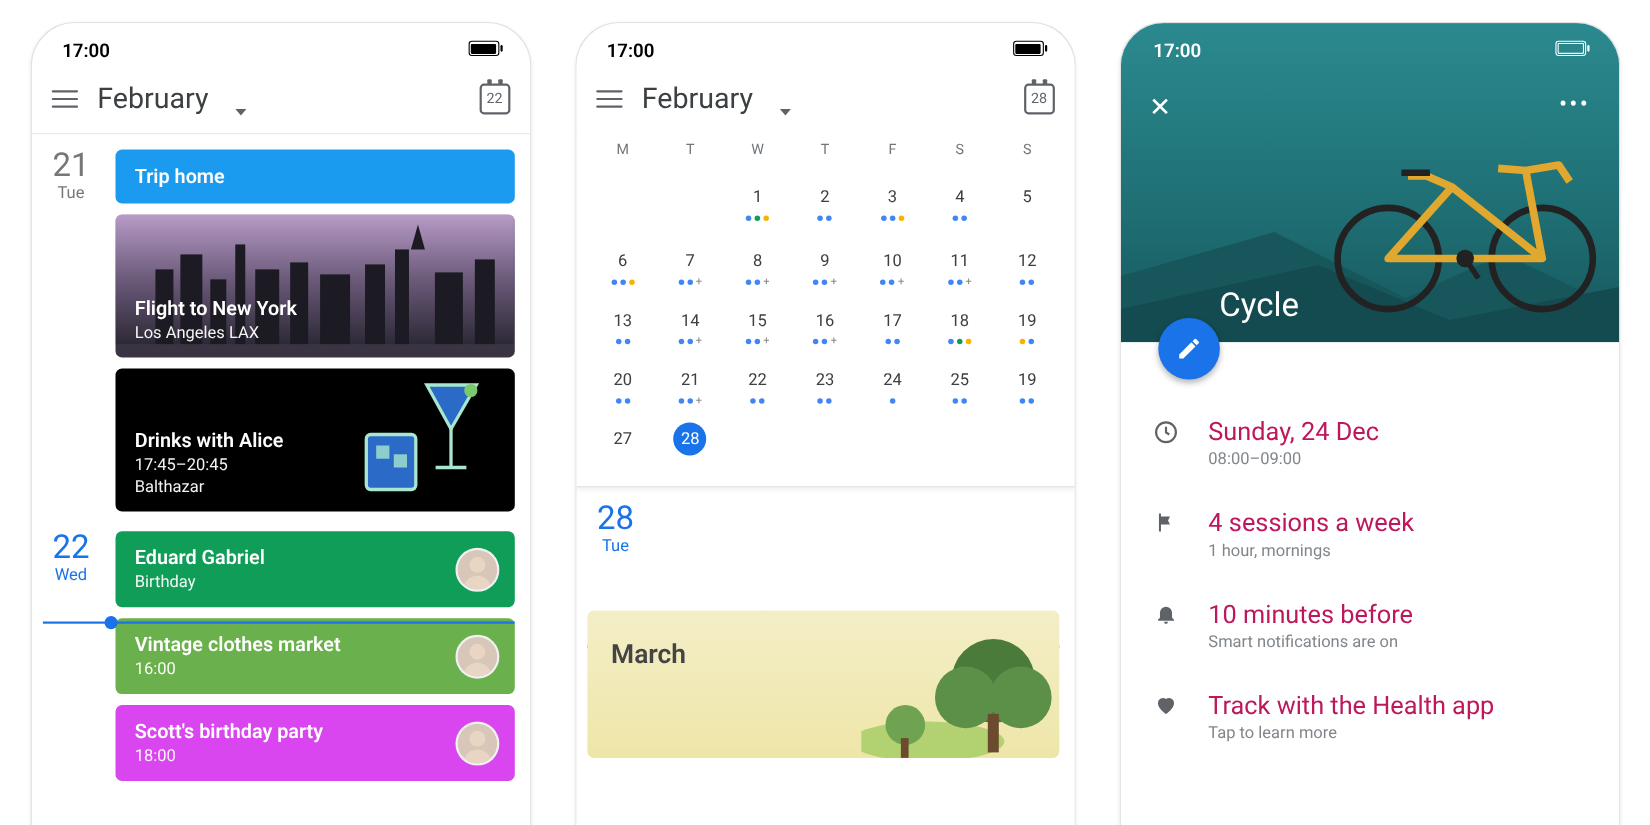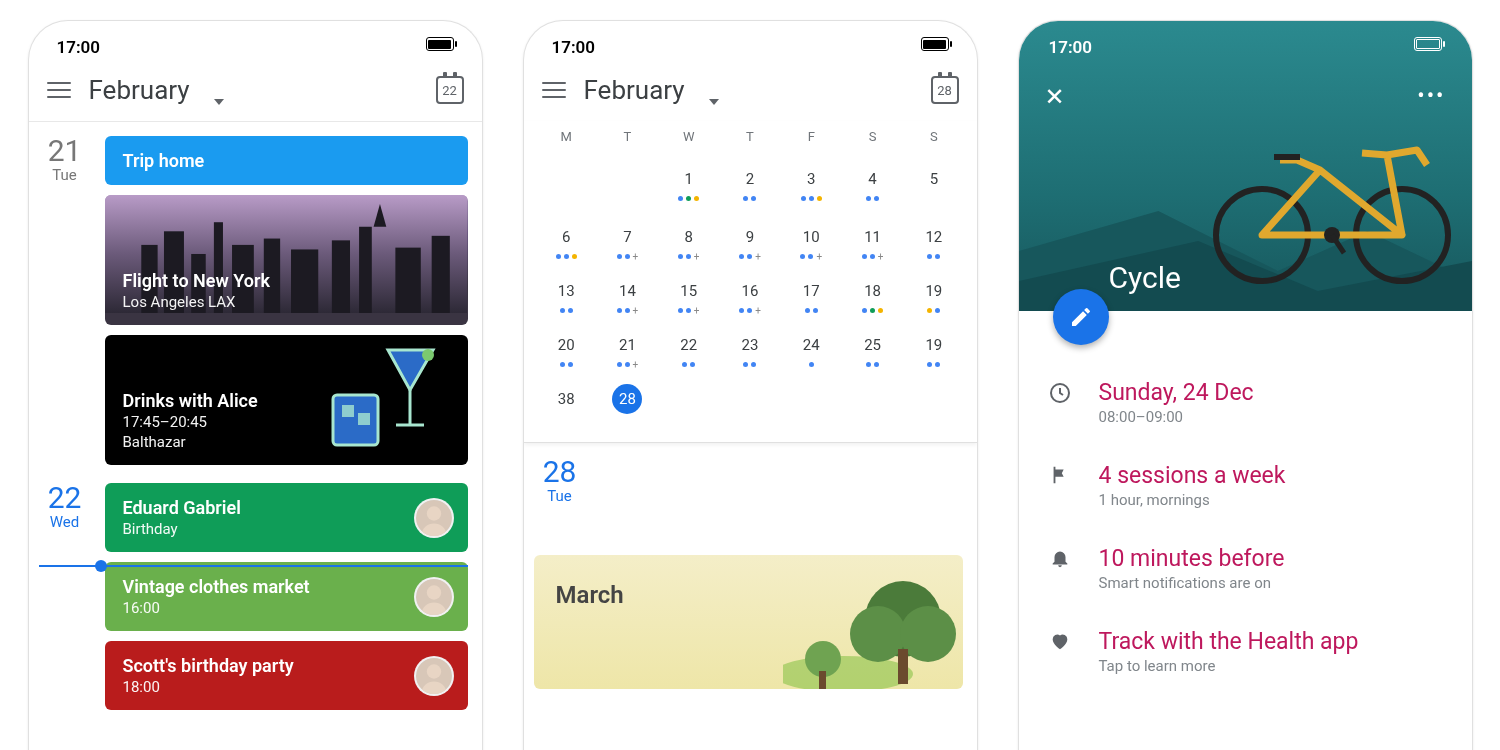--- a/index.html
+++ b/index.html
@@ -211,21 +211,21 @@
           </div>
           <div class="event" style="background: rgb(106, 176, 76);">
             <div class="title">Vintage clothes market</div>
             <div class="line">16:00</div>
           <div class="avatar"><svg viewBox="0 0 40 40">
                 <circle cx="20" cy="20" r="20" fill="#d8c7b8"></circle>
                 <circle cx="20" cy="15" r="8" fill="#e8d5c4"></circle>
                 <path d="M6 40c0-9 7-14 14-14s14 5 14 14" fill="#e8d5c4"></path>
               </svg></div>
           </div>
-          <div class="event" style="background: #b91c1c;">
+          <div class="event" style="background: #d946ef;">
             <div class="title">Scott's birthday party</div>
             <div class="line">18:00</div>
           <div class="avatar"><svg viewBox="0 0 40 40">
                 <circle cx="20" cy="20" r="20" fill="#d8c7b8"></circle>
                 <circle cx="20" cy="15" r="8" fill="#e8d5c4"></circle>
                 <path d="M6 40c0-9 7-14 14-14s14 5 14 14" fill="#e8d5c4"></path>
               </svg></div>
           </div>
         </div>
       </div>
@@ -381,21 +381,21 @@
         <div class="cell"><span class="n">25</span><div class="dots">
             <span class="dot" style="background:#4285f4"></span>
             <span class="dot" style="background:#4285f4"></span>
           </div></div>
         <div class="cell"><span class="n">19</span><div class="dots">
             <span class="dot" style="background:#4285f4"></span>
             <span class="dot" style="background:#4285f4"></span>
           </div></div>
       </div>
       <div class="week">
-        <div class="cell"><span class="n">38</span><div class="dots"></div></div>
+        <div class="cell"><span class="n">27</span><div class="dots"></div></div>
         <div class="cell sel"><span class="n">28</span><div class="dots"></div></div>
         <div class="cell"><span class="n"></span><div class="dots"></div></div>
         <div class="cell"><span class="n"></span><div class="dots"></div></div>
         <div class="cell"><span class="n"></span><div class="dots"></div></div>
         <div class="cell"><span class="n"></span><div class="dots"></div></div>
         <div class="cell"><span class="n"></span><div class="dots"></div></div>
       </div>
     </div>
   <div class="day-section">
     <div class="day-col">

